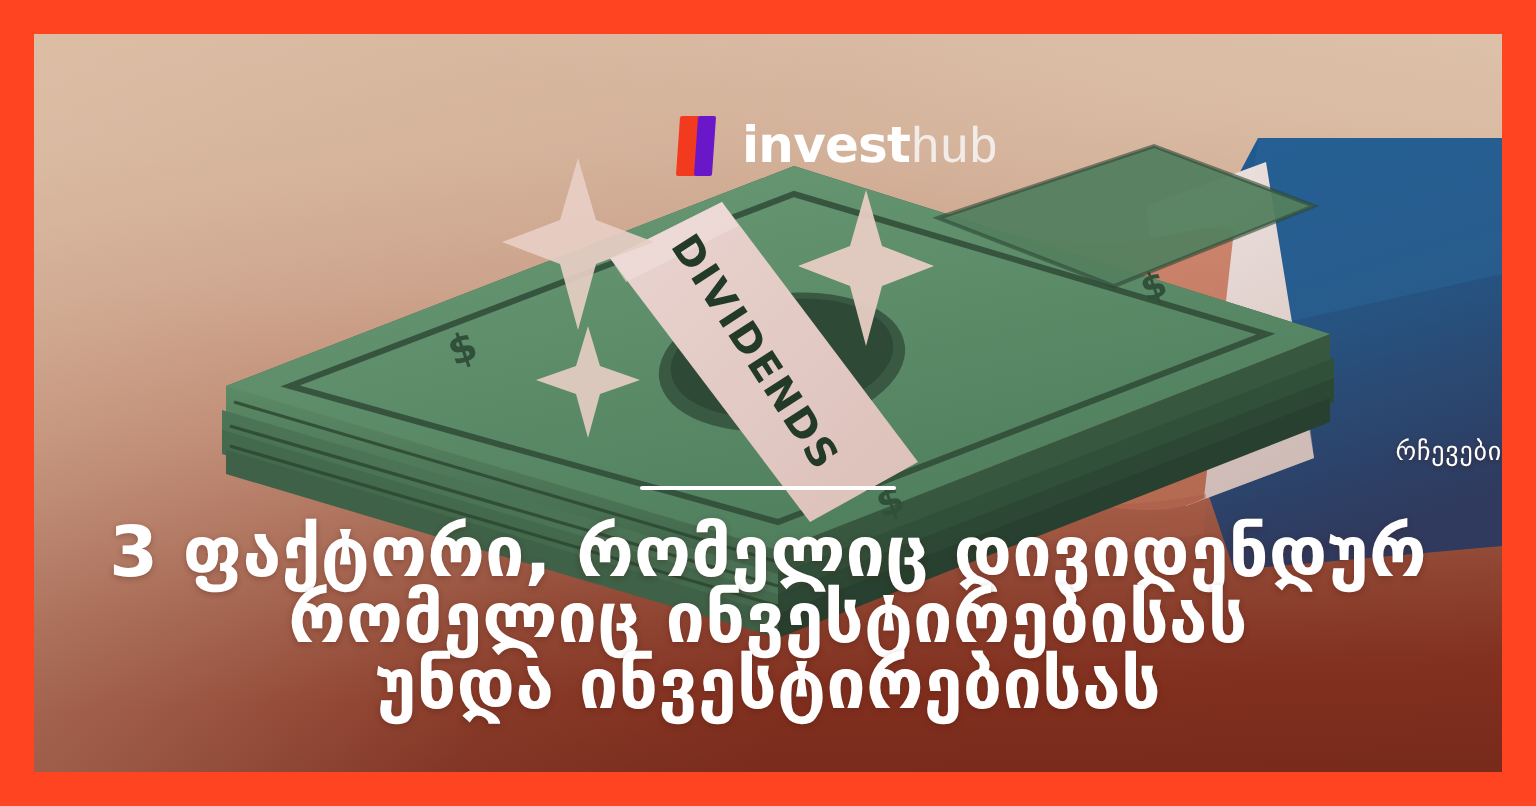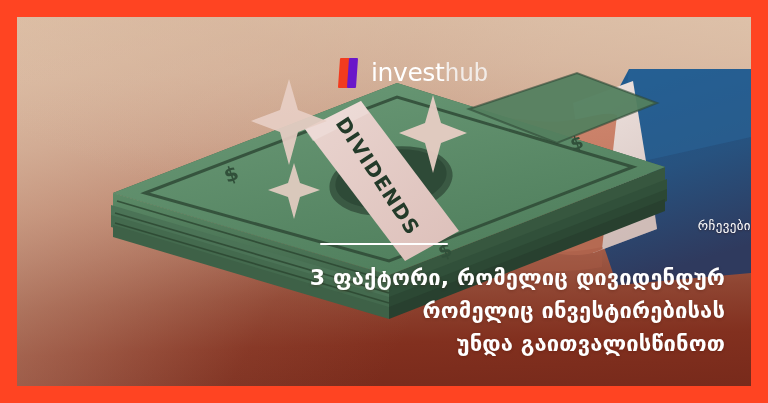--- a/index.html
+++ b/index.html
@@ -61,21 +61,21 @@
   #logo-mark{
     position:relative; width:22px; height:30px;
   }
   #logo-mark .bar{ position:absolute; top:0; height:30px; border-radius:1px; }
   #logo-mark .bar.red{ left:0;  width:10px; background:#F23B1E; transform:skewX(-4deg); }
   #logo-mark .bar.purple{ left:9px; width:9px;  background:#6A17C9; transform:skewX(-4deg); }
   #logo-text{
     font-size:25px; letter-spacing:-0.4px; color:#ffffff; line-height:1;
     white-space:nowrap;
   }
-  #logo-text .b{ font-weight:400; }
+  #logo-text .b{ font-weight:700; }
   #logo-text .l{ font-weight:400; color:#f2ece8;font-family:Liberation Mono, monospace; }
 
   
   #art{ position:absolute; inset:0; z-index:10; }
 
   
   #category{
     position:absolute; z-index:60;
     left:0; right:0; top:198px;
     text-align:right;
@@ -90,24 +90,24 @@
   #category-rule{
     width:128px; height:2px; background:#ffffff;
     margin:9px auto 0;
     border-radius:1px;
   }
 
   
   #headline{
     position:absolute; z-index:60;
     left:26px; right:26px; top:244px;
-    text-align:right;
+    text-align:center;
     color:#ffffff;
     font-weight:700;
-    font-size:22px;
+    font-size:35px;
     line-height:33px;
     letter-spacing:0.1px;
     text-shadow:0 1px 3px rgba(70,20,10,.30);
   }
   #headline .ln{ display:block; white-space:nowrap; }
 </style>
 </head>
 <body>
 
 <div id="poster">
@@ -229,17 +229,17 @@
     </div>
 
     <div id="category">
       <span id="category-label">რჩევები</span>
       <div id="category-rule"></div>
     </div>
 
     <h1 id="headline">
       <span class="ln">3 ფაქტორი, რომელიც დივიდენდურ</span>
       <span class="ln">რომელიც ინვესტირებისას</span>
-      <span class="ln">უნდა გაითვალისწინოთ</span>
+      <span class="ln">უნდა ინვესტირებისას</span>
     </h1>
 
   </div>
 </div>
 
 </body></html>

